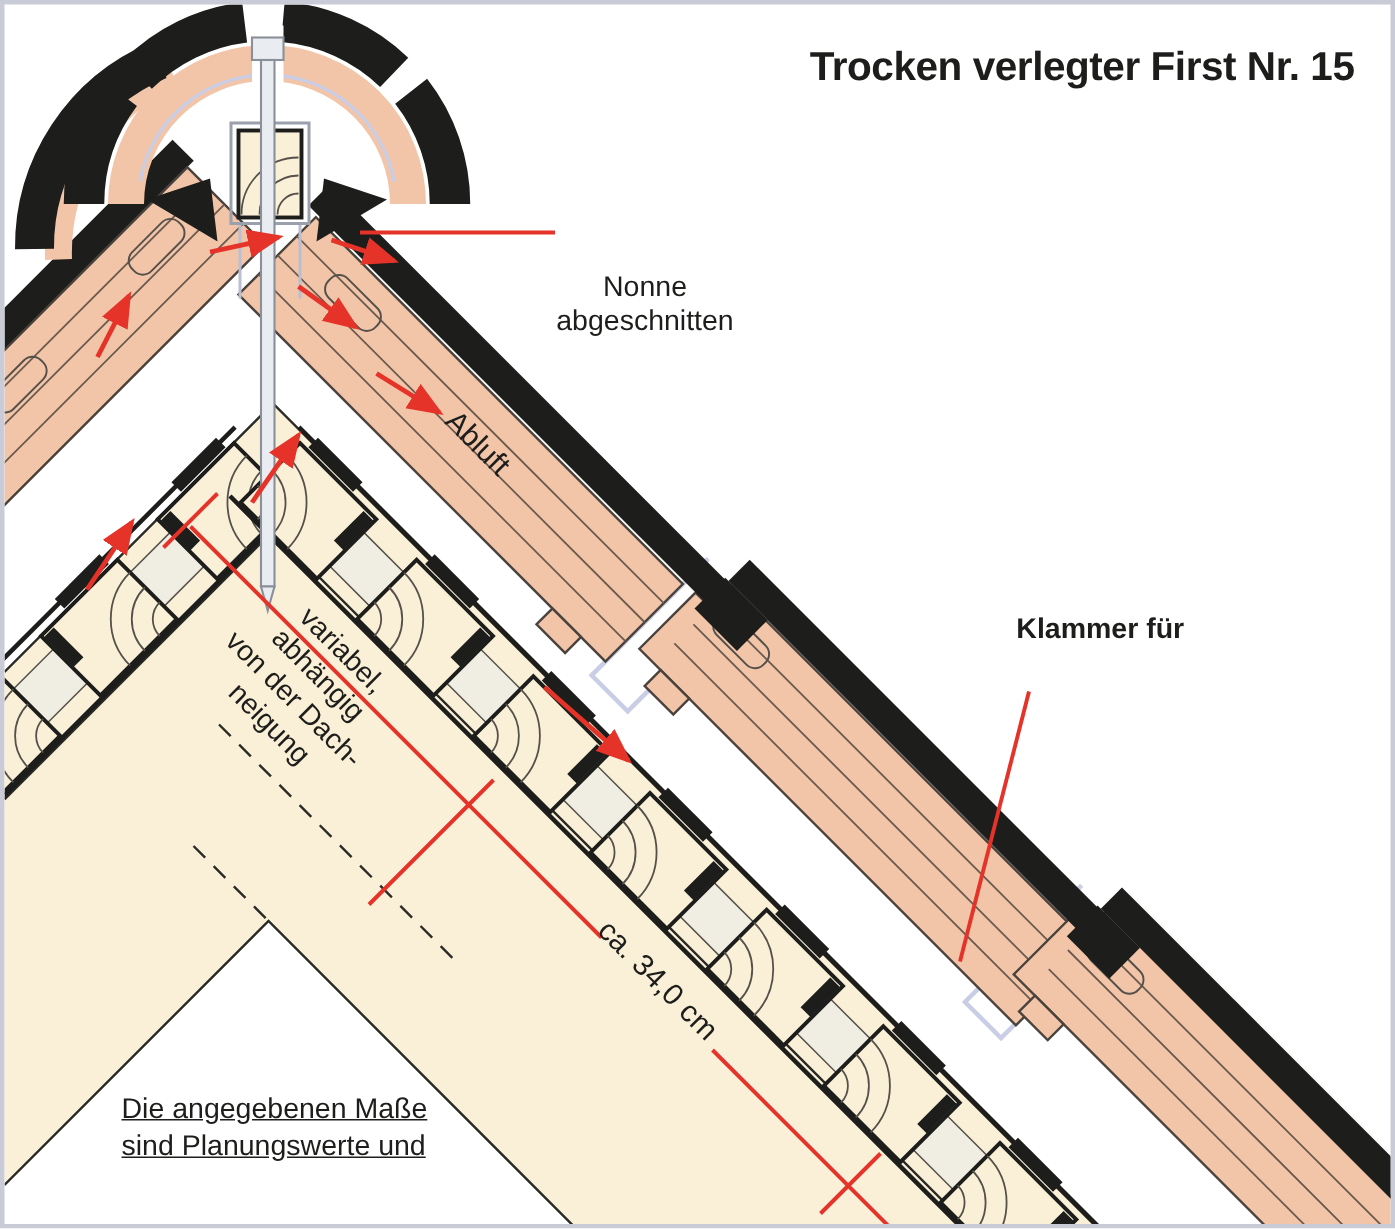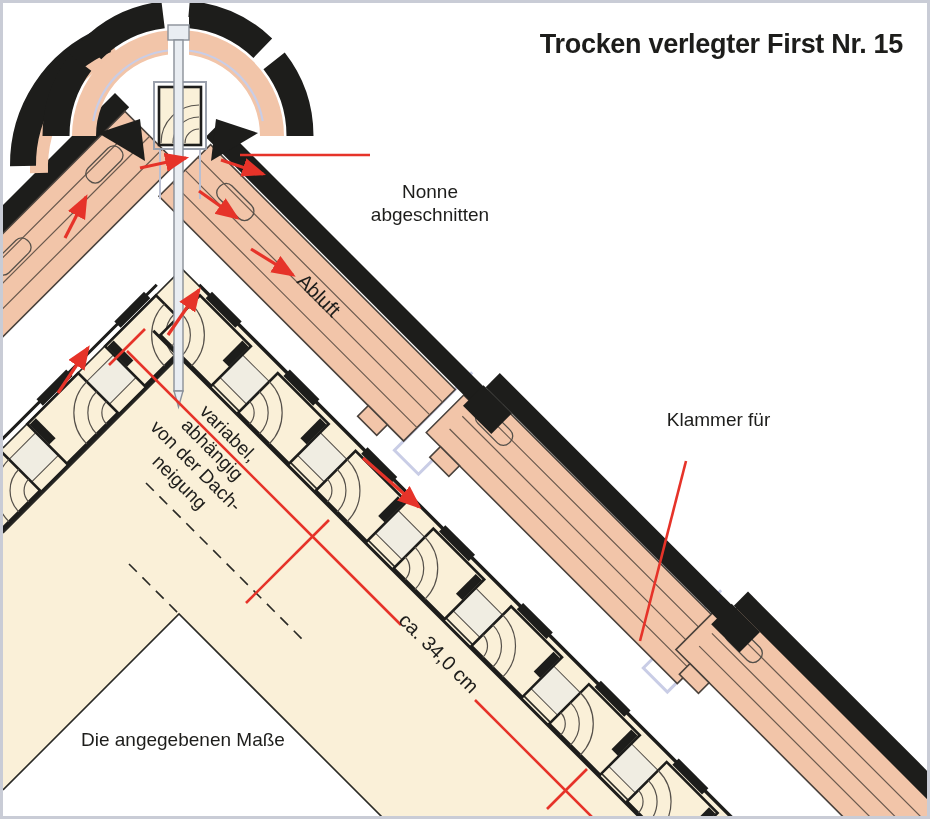--- a/index.html
+++ b/index.html
@@ -188,20 +188,21 @@
     </g>
   </svg>
 
   <div id="title">Trocken verlegter First Nr. 15</div>
 
   <div class="lbl ctr" style="left:362px;top:137px;width:130px;margin-top:40px;">
     <div>Nonne</div>
     <div>abgeschnitten</div>
   </div>
 
-  <div class="lbl ctr" style="left:643px;top:405px;width:145px;">
+  <div class="lbl ctr" style="left:658px;top:405px;width:145px;font-weight:bold;">
     <div>Klammer für</div>
   </div>
 
-  <div class="lbl" style="left:78px;top:724px;line-height:25px;">
+  <div class="lbl" style="left:78px;top:724px;line-height:25px;text-decoration:underline;">
     <div>Die angegebenen Maße</div>
+    <div>sind Planungswerte und</div>
   </div>
 </div>
 
 </body></html>

